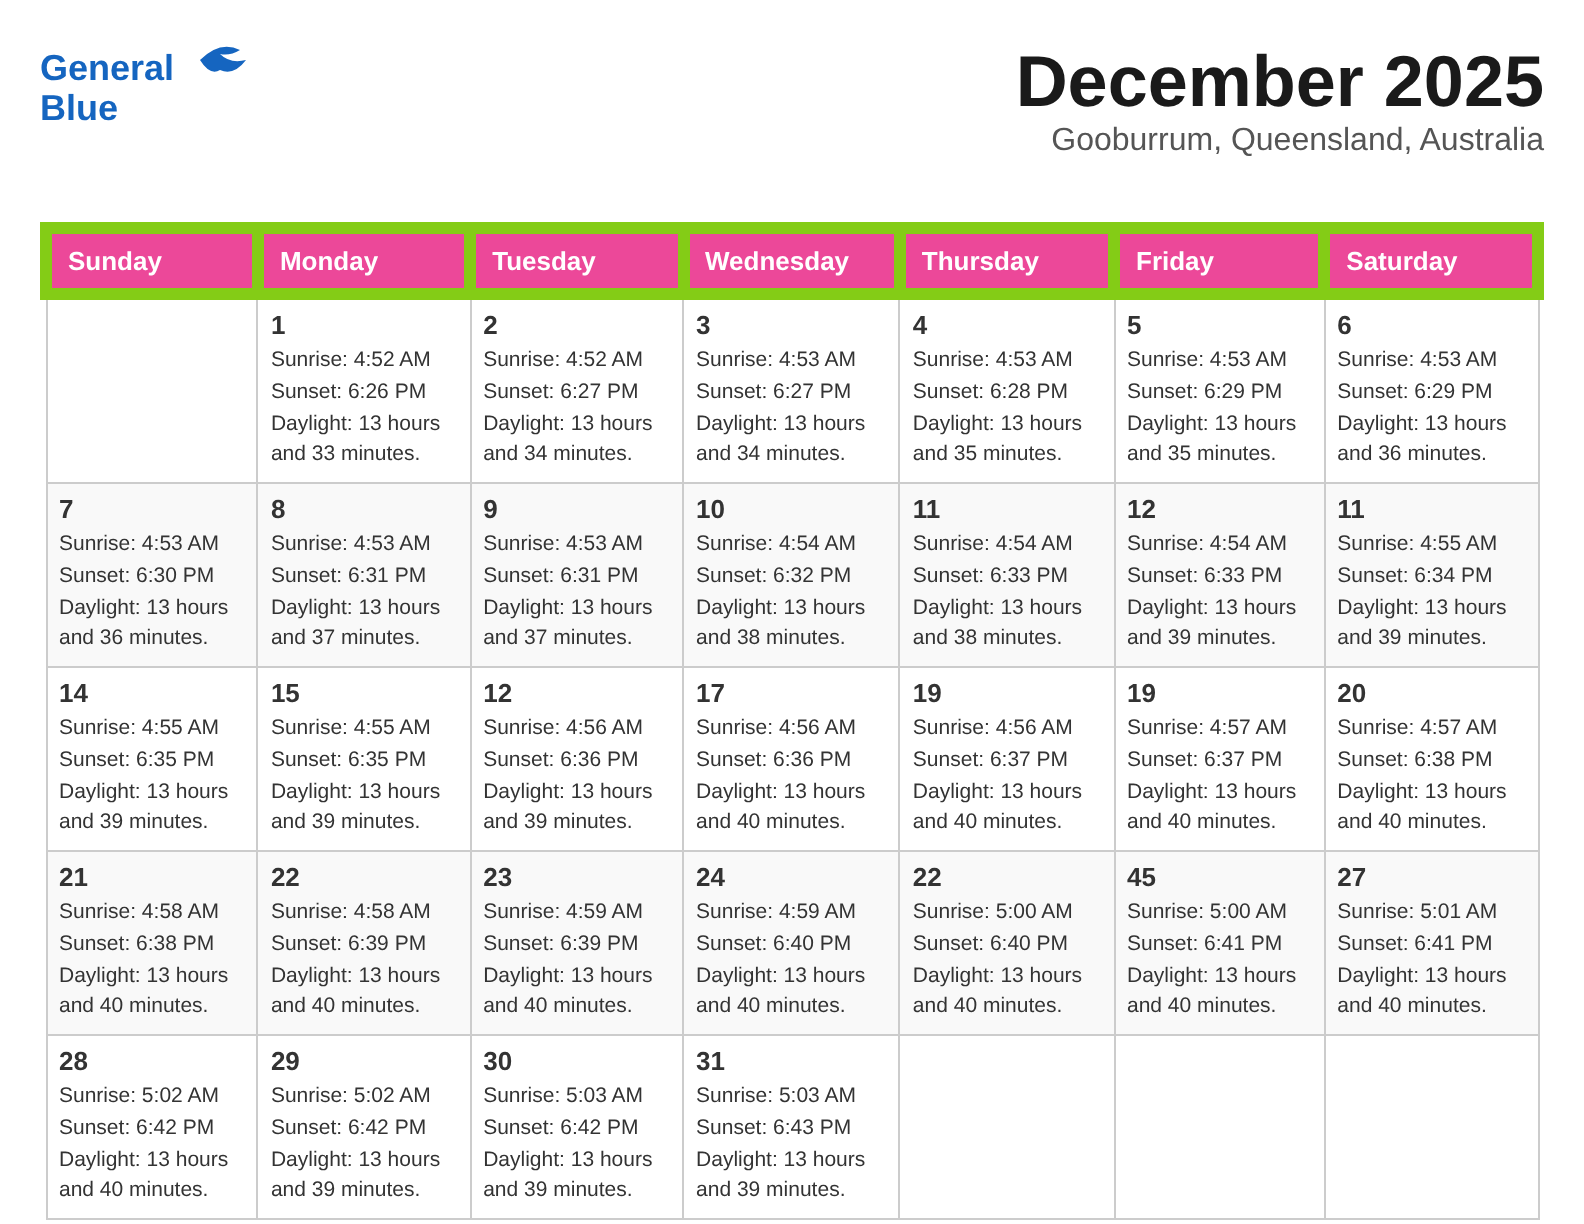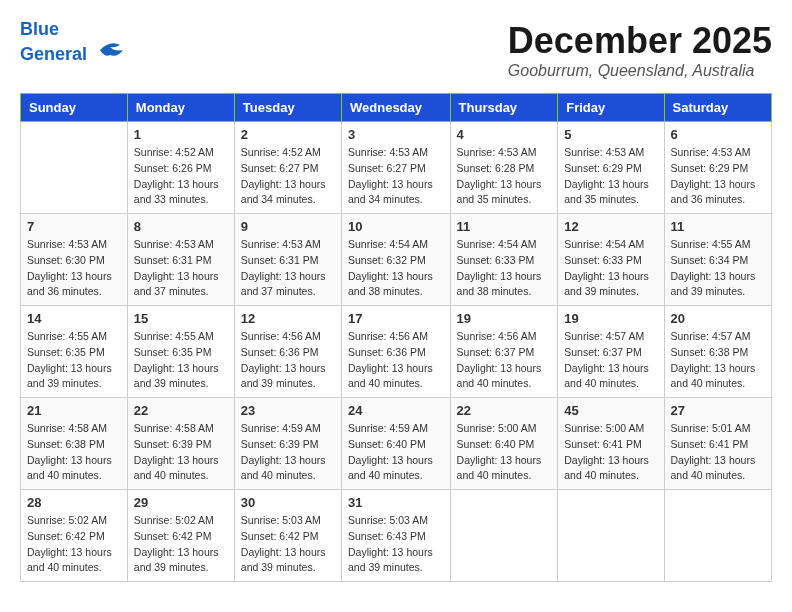--- a/index.html
+++ b/index.html
@@ -24,45 +24,44 @@
     .logo-text span {
       color: #1565c0;
     }
     .logo-icon {
       width: 30px;
       height: 20px;
       margin-left: 3px;
       fill: #1565c0;
     }
     .title-section {
-      text-align: left;
-      margin-bottom: 3px;
+      text-align: right;
+      margin-bottom: 21px;
     }
     .month-title {
       font-size: 36px;
       font-weight: bold;
       color: #1a1a1a;
     }
     .location-title {
       font-size: 16px;
       color: #555;
-      font-style: italic;
     }
     .calendar {
       width: 100%;
       border-collapse: collapse;
       margin-top: 10px;
     }
     .calendar th {
-      background-color: #1d4ed8;
+      background-color: #ec4899;
       color: #fff;
       text-align: left;
       padding: 6px 8px;
       font-size: 13px;
-      border: 1px solid #84cc16;
+      border: 6px solid #84cc16;
     }
     .calendar td {
       vertical-align: top;
       border: 1px solid #ccc;
       padding: 5px 6px;
       width: 110px;
       min-height: 80px;
       font-size: 11px;
       color: #333;
       background: #fff;
@@ -89,27 +88,27 @@
       align-items: flex-start;
     }
   </style>
 </head>
 <body>
 
 <div class="top-row">
   <div class="header-logo">
     <div>
       <div class="logo-text">
-        <span style="color:#1565c0;">Blue</span>
-      </div>
-      <div class="logo-text">
         <span>General</span>
         <svg class="logo-icon" viewBox="0 0 30 20" xmlns="http://www.w3.org/2000/svg">
           <path d="M5 10 Q15 0 25 5 Q20 8 15 7 Q20 12 28 10 Q22 18 15 15 Q10 18 5 10Z" fill="#1565c0"></path>
         </svg>
+      </div>
+      <div class="logo-text">
+        <span style="color:#1565c0;">Blue</span>
       </div>
     </div>
   </div>
   <div class="title-section">
     <div class="month-title">December 2025</div>
     <div class="location-title">Gooburrum, Queensland, Australia</div>
   </div>
 </div>
 
 <table class="calendar">

